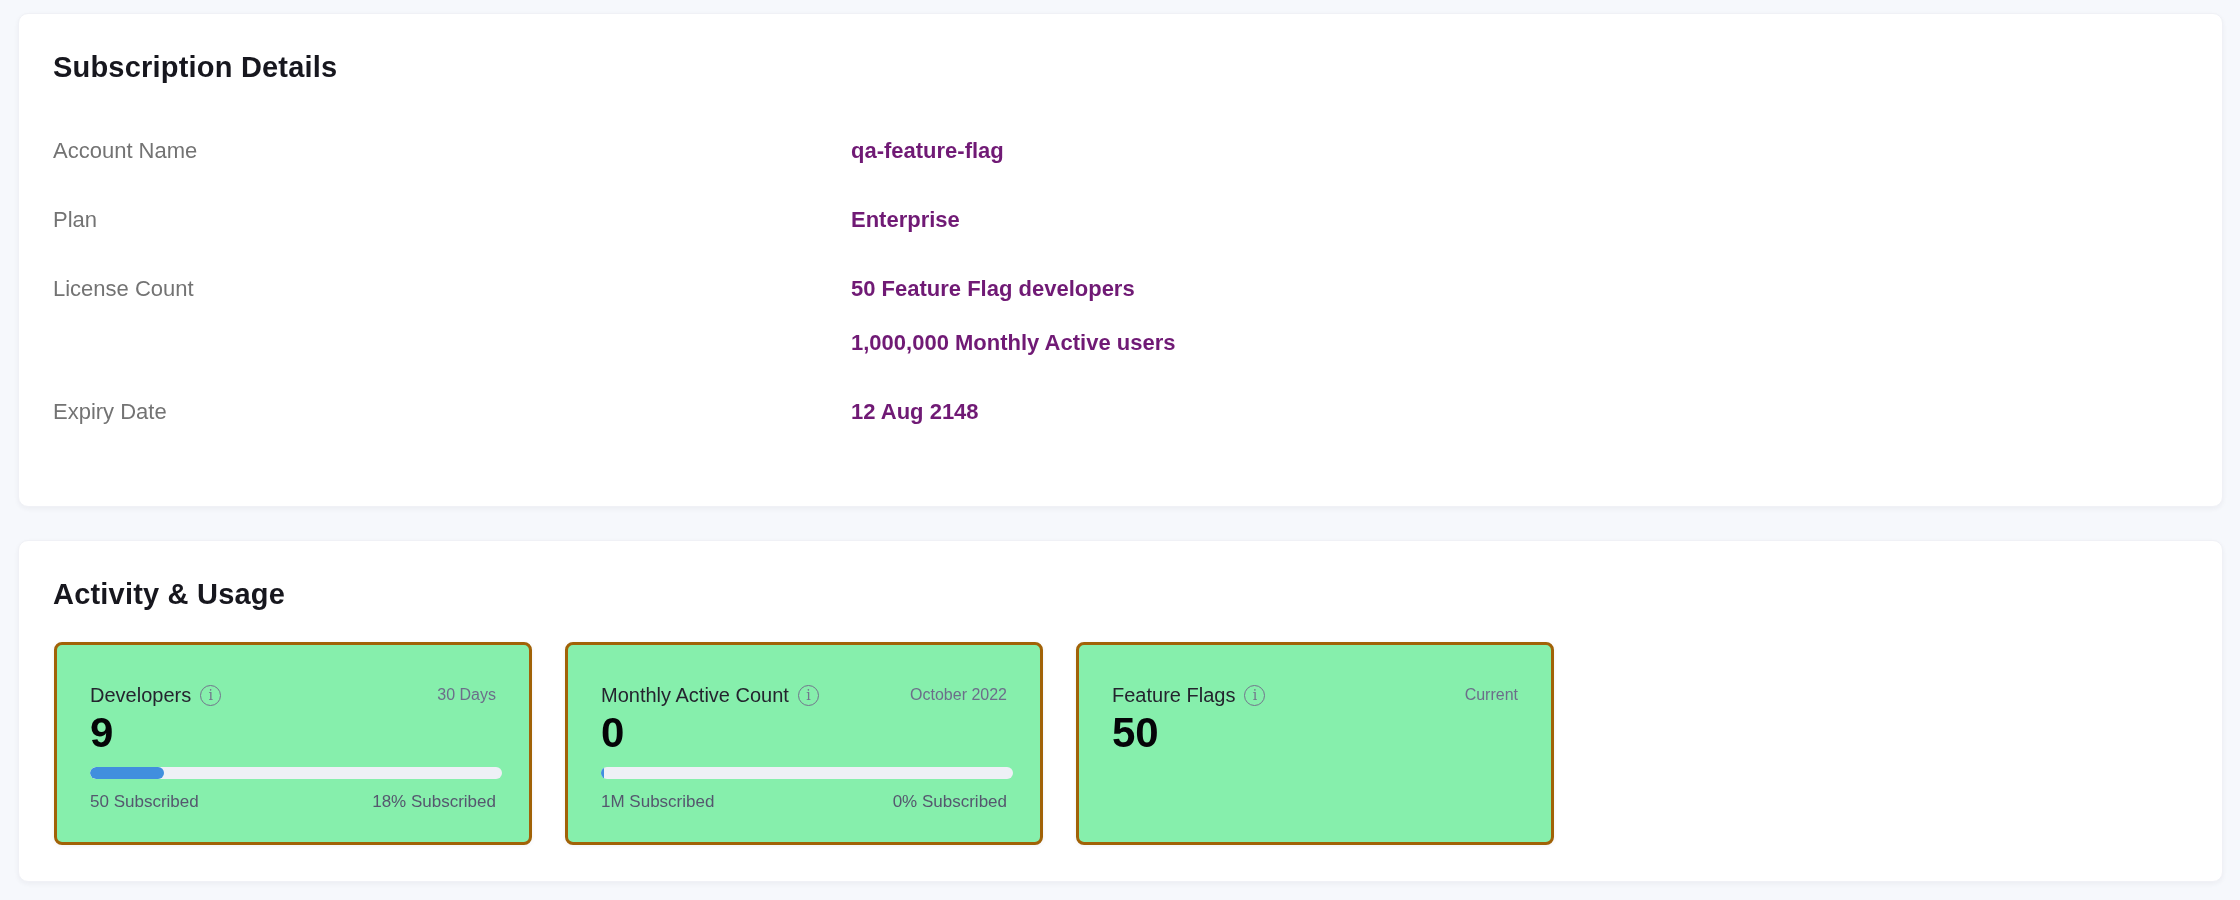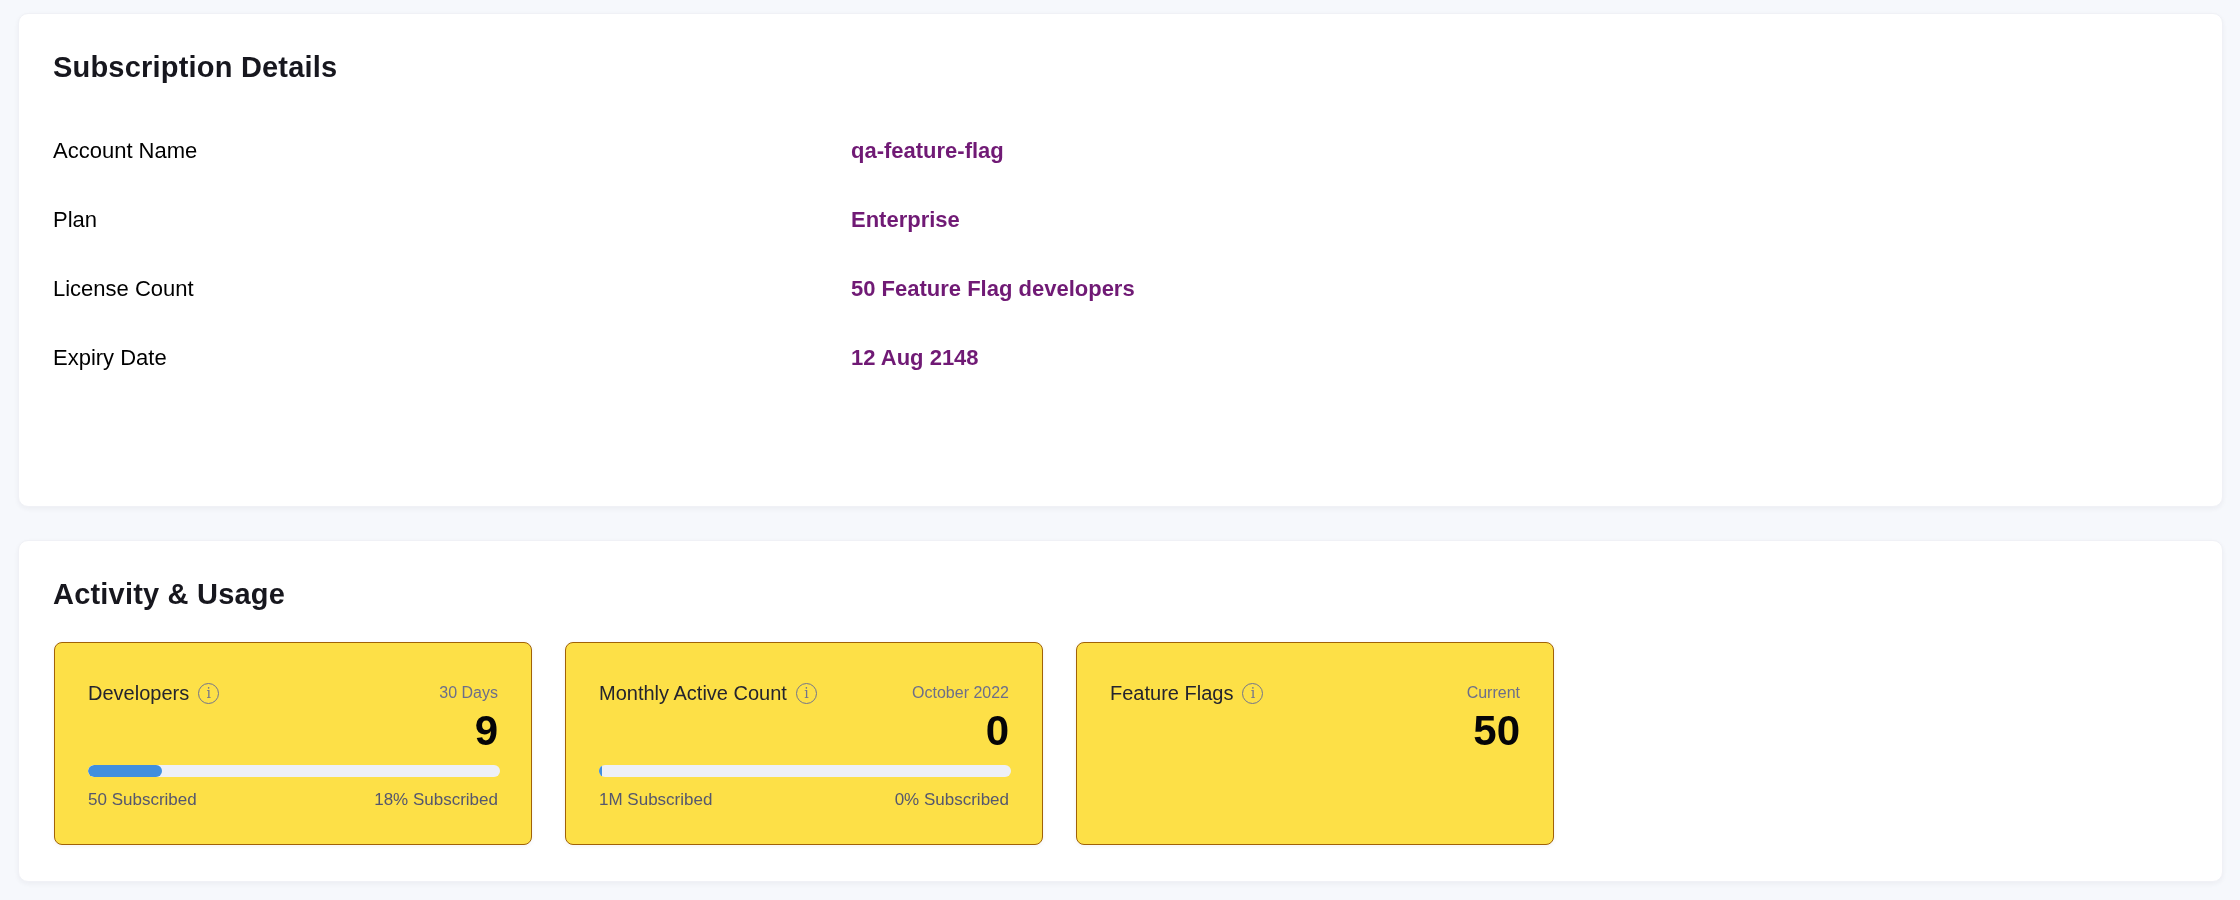--- a/index.html
+++ b/index.html
@@ -34,44 +34,43 @@
     letter-spacing: 0.2px;
   }
   .detail-rows { margin: 54px 34px 0 34px; }
   .detail-row { display: flex; margin-bottom: 43px; }
   .detail-label {
     width: 798px;
     flex: 0 0 798px;
     font-size: 22px;
     line-height: 26px;
     font-weight: 400;
-    color: #000000;
+    color: #737373;
   }
   .detail-value {
     font-size: 22px;
     line-height: 26px;
     font-weight: 700;
     color: #701a75;
   }
   .detail-value .second-line { margin-top: 28px; }
 
   .usage-cards {
     display: flex;
     gap: 33px;
     margin: 31px 0 0 35px;
   }
   .usage-card {
     width: 478px;
     height: 203px;
-    background: #fde047;
-    border: 1px solid #a16207;
+    background: #86efac;
+    border: 3px solid #a16207;
     border-radius: 8px;
     box-shadow: 0 1px 4px rgba(40, 41, 61, 0.06);
     padding: 38px 33px 0 33px;
-    text-align: right;
   }
   .uc-header {
     display: flex;
     justify-content: space-between;
     align-items: center;
     height: 24px;
   }
   .uc-metric {
     display: flex;
     align-items: center;
@@ -146,20 +145,21 @@
 
       <div class="detail-row">
         <div class="detail-label">Plan</div>
         <div class="detail-value">Enterprise</div>
       </div>
 
       <div class="detail-row">
         <div class="detail-label">License Count</div>
         <div class="detail-value">
           <div>50 Feature Flag developers</div>
+          <div class="second-line">1,000,000 Monthly Active users</div>
         </div>
       </div>
 
       <div class="detail-row">
         <div class="detail-label">Expiry Date</div>
         <div class="detail-value">12 Aug 2148</div>
       </div>
 
     </div>
   </section>

